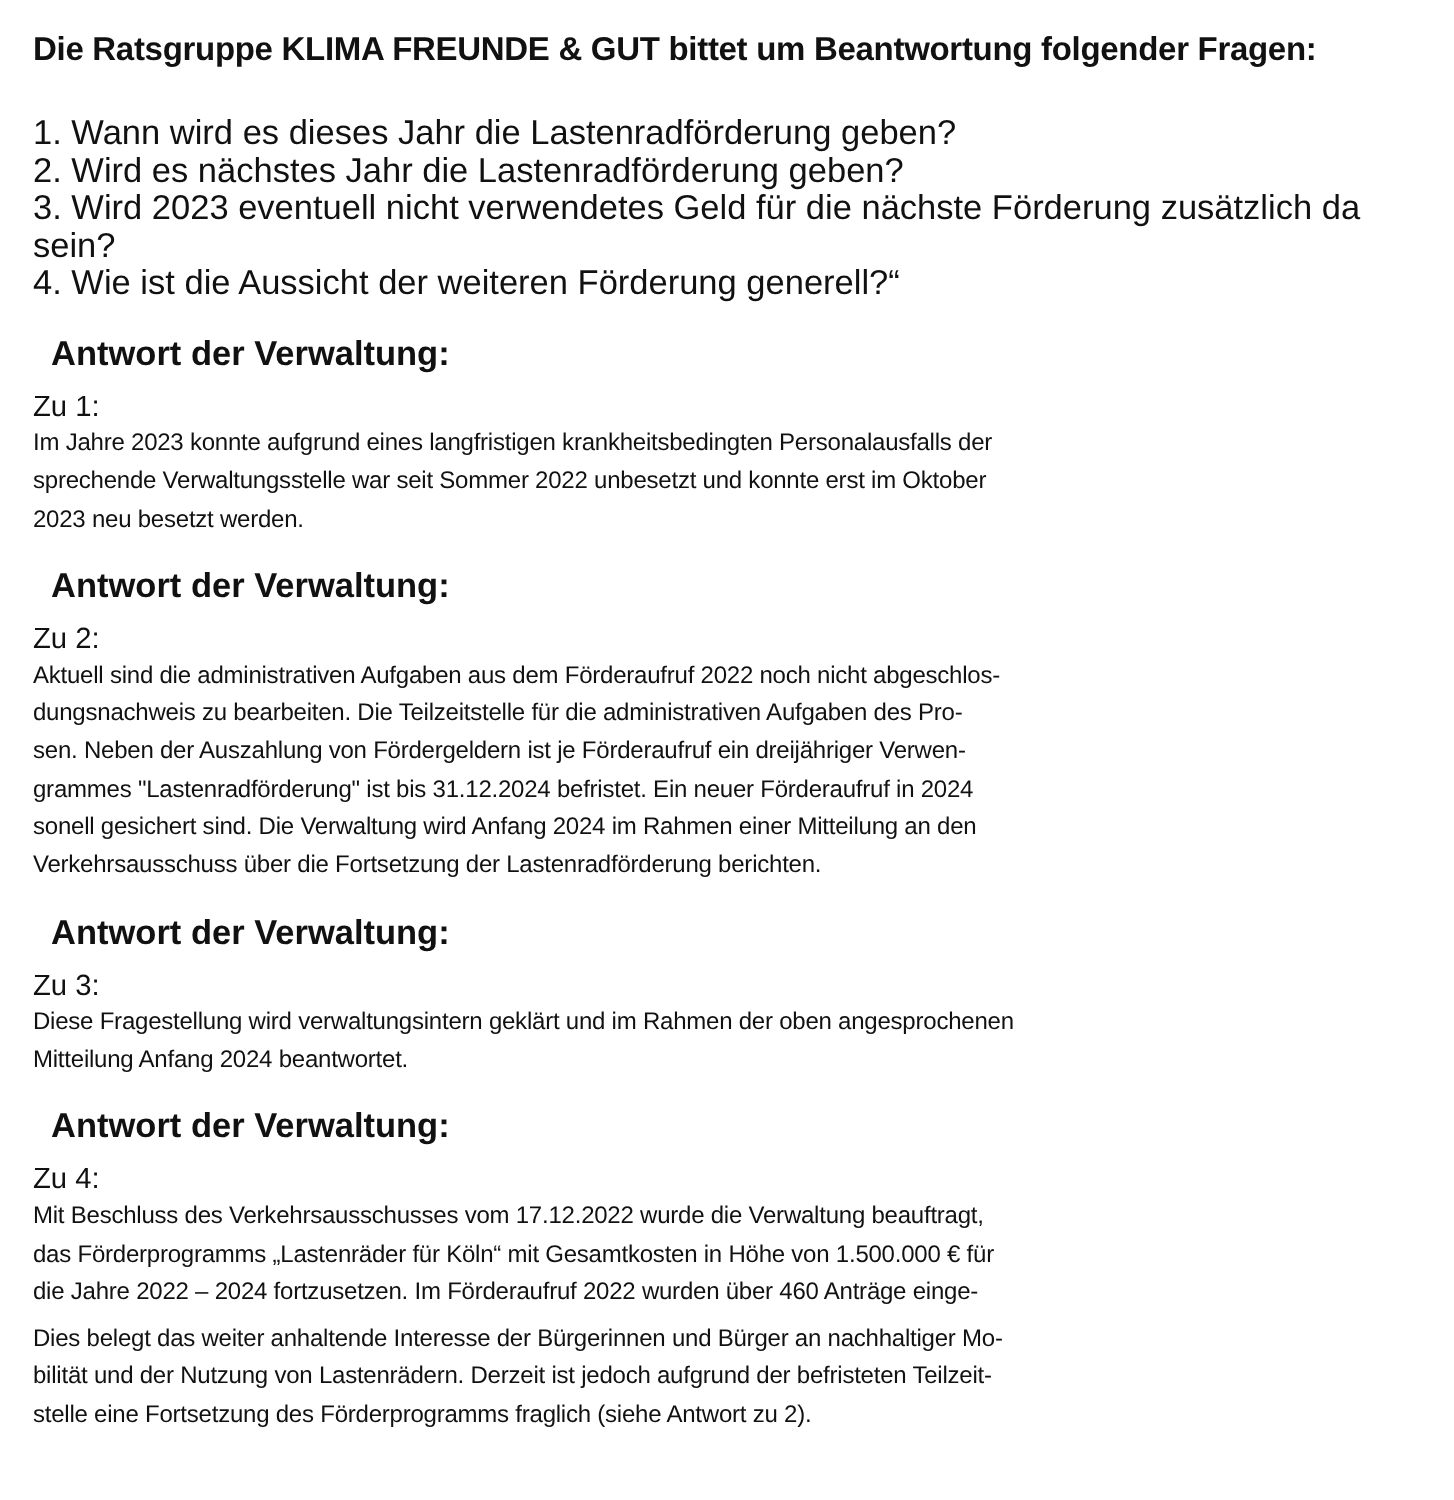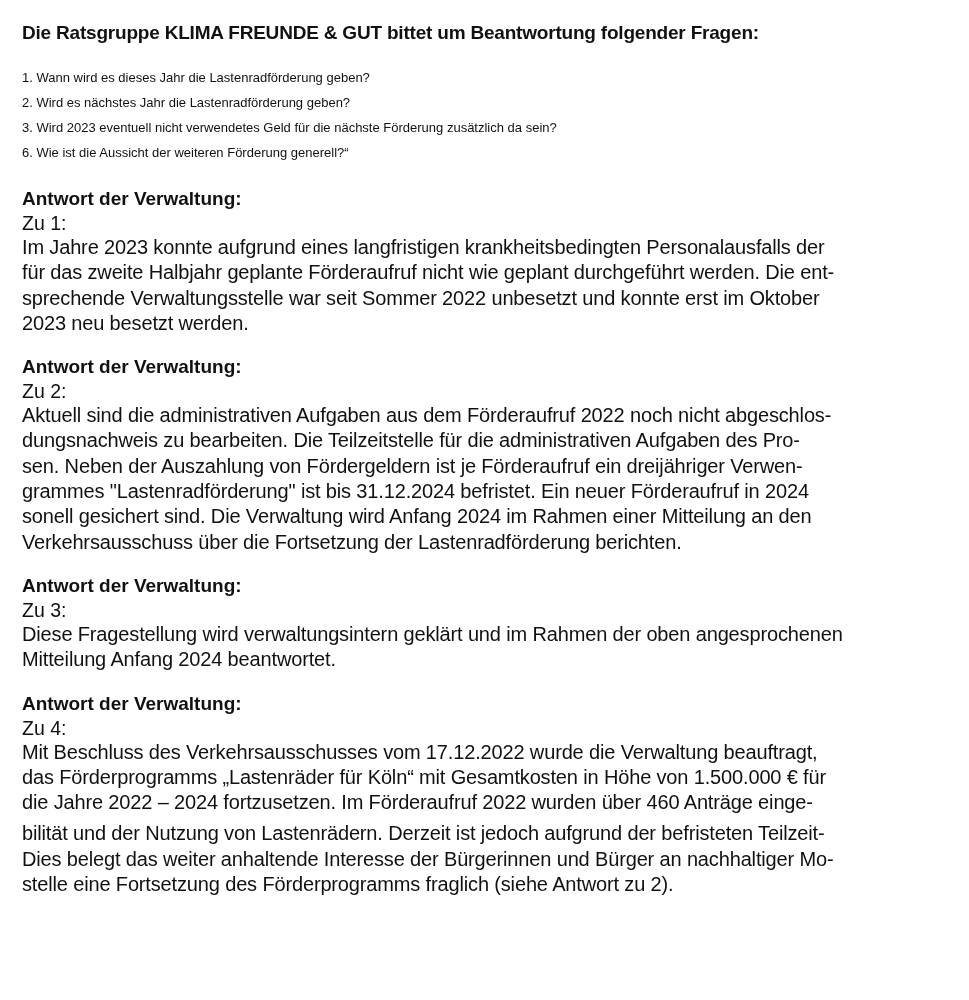--- a/index.html
+++ b/index.html
@@ -14,53 +14,53 @@
       font-family: "Liberation Sans", sans-serif;
       color: #111111;
     }
     .page {
       position: relative;
       padding: 20px 0 0 22px;
       width: 930px;
     }
     .title {
       font-weight: bold;
-      font-size: 19px;
+      font-size: 22px;
       line-height: 26px;
-      margin: 0 0 19px 0;
+      margin: 0 0 30px 0;
       letter-spacing: -0.2px;
     }
     .questions {
       list-style: none;
       margin: 0 0 22px 0;
       padding: 0;
     }
     .questions li {
-      font-size: 13px;
+      font-size: 23px;
       line-height: 25px;
       margin: 0;
       padding: 0;
     }
     .section {
       margin: 0 0 19px 0;
     }
     .section-heading {
       font-weight: bold;
-      font-size: 19px;
+      font-size: 23px;
       line-height: 24px;
-      margin: 0;
+      margin: 12px;
     }
     .section-sub {
       font-weight: normal;
       font-size: 19.5px;
       line-height: 24px;
       margin: 0;
     }
     .para {
-      font-size: 20px;
+      font-size: 16px;
       line-height: 25.3px;
       margin: 0;
       text-align: justify;
       text-align-last: left;
       letter-spacing: -0.15px;
     }
     .para + .para {
       margin-top: 6px;
     }
     .line {
@@ -71,29 +71,28 @@
 </head>
 <body>
 
 <div class="page">
   <h1 class="title">Die Ratsgruppe KLIMA FREUNDE &amp; GUT bittet um Beantwortung folgender Fragen:</h1>
 
   <ol class="questions">
     <li>1. Wann wird es dieses Jahr die Lastenradförderung geben?</li>
     <li>2. Wird es nächstes Jahr die Lastenradförderung geben?</li>
     <li>3. Wird 2023 eventuell nicht verwendetes Geld für die nächste Förderung zusätzlich da sein?</li>
-    <li>6. Wie ist die Aussicht der weiteren Förderung generell?“</li>
+    <li>4. Wie ist die Aussicht der weiteren Förderung generell?“</li>
   </ol>
 
   <section class="section">
     <div class="section-heading">Antwort der Verwaltung:</div>
     <div class="section-sub">Zu 1:</div>
     <p class="para">
       <span class="line">Im Jahre 2023 konnte aufgrund eines langfristigen krankheitsbedingten Personalausfalls der</span>
-      <span class="line">für das zweite Halbjahr geplante Förderaufruf nicht wie geplant durchgeführt werden. Die ent-</span>
       <span class="line">sprechende Verwaltungsstelle war seit Sommer 2022 unbesetzt und konnte erst im Oktober</span>
       <span class="line">2023 neu besetzt werden.</span>
     </p>
   </section>
 
   <section class="section">
     <div class="section-heading">Antwort der Verwaltung:</div>
     <div class="section-sub">Zu 2:</div>
     <p class="para">
       <span class="line">Aktuell sind die administrativen Aufgaben aus dem Förderaufruf 2022 noch nicht abgeschlos-</span>
@@ -116,18 +115,18 @@
 
   <section class="section">
     <div class="section-heading">Antwort der Verwaltung:</div>
     <div class="section-sub">Zu 4:</div>
     <p class="para">
       <span class="line">Mit Beschluss des Verkehrsausschusses vom 17.12.2022 wurde die Verwaltung beauftragt,</span>
       <span class="line">das Förderprogramms „Lastenräder für Köln“ mit Gesamtkosten in Höhe von 1.500.000 € für</span>
       <span class="line">die Jahre 2022 – 2024 fortzusetzen. Im Förderaufruf 2022 wurden über 460 Anträge einge-</span>
     </p>
     <p class="para">
+      <span class="line">Dies belegt das weiter anhaltende Interesse der Bürgerinnen und Bürger an nachhaltiger Mo-</span>
       <span class="line">bilität und der Nutzung von Lastenrädern. Derzeit ist jedoch aufgrund der befristeten Teilzeit-</span>
-      <span class="line">Dies belegt das weiter anhaltende Interesse der Bürgerinnen und Bürger an nachhaltiger Mo-</span>
       <span class="line">stelle eine Fortsetzung des Förderprogramms fraglich (siehe Antwort zu 2).</span>
     </p>
   </section>
 </div>
 
 </body></html>

